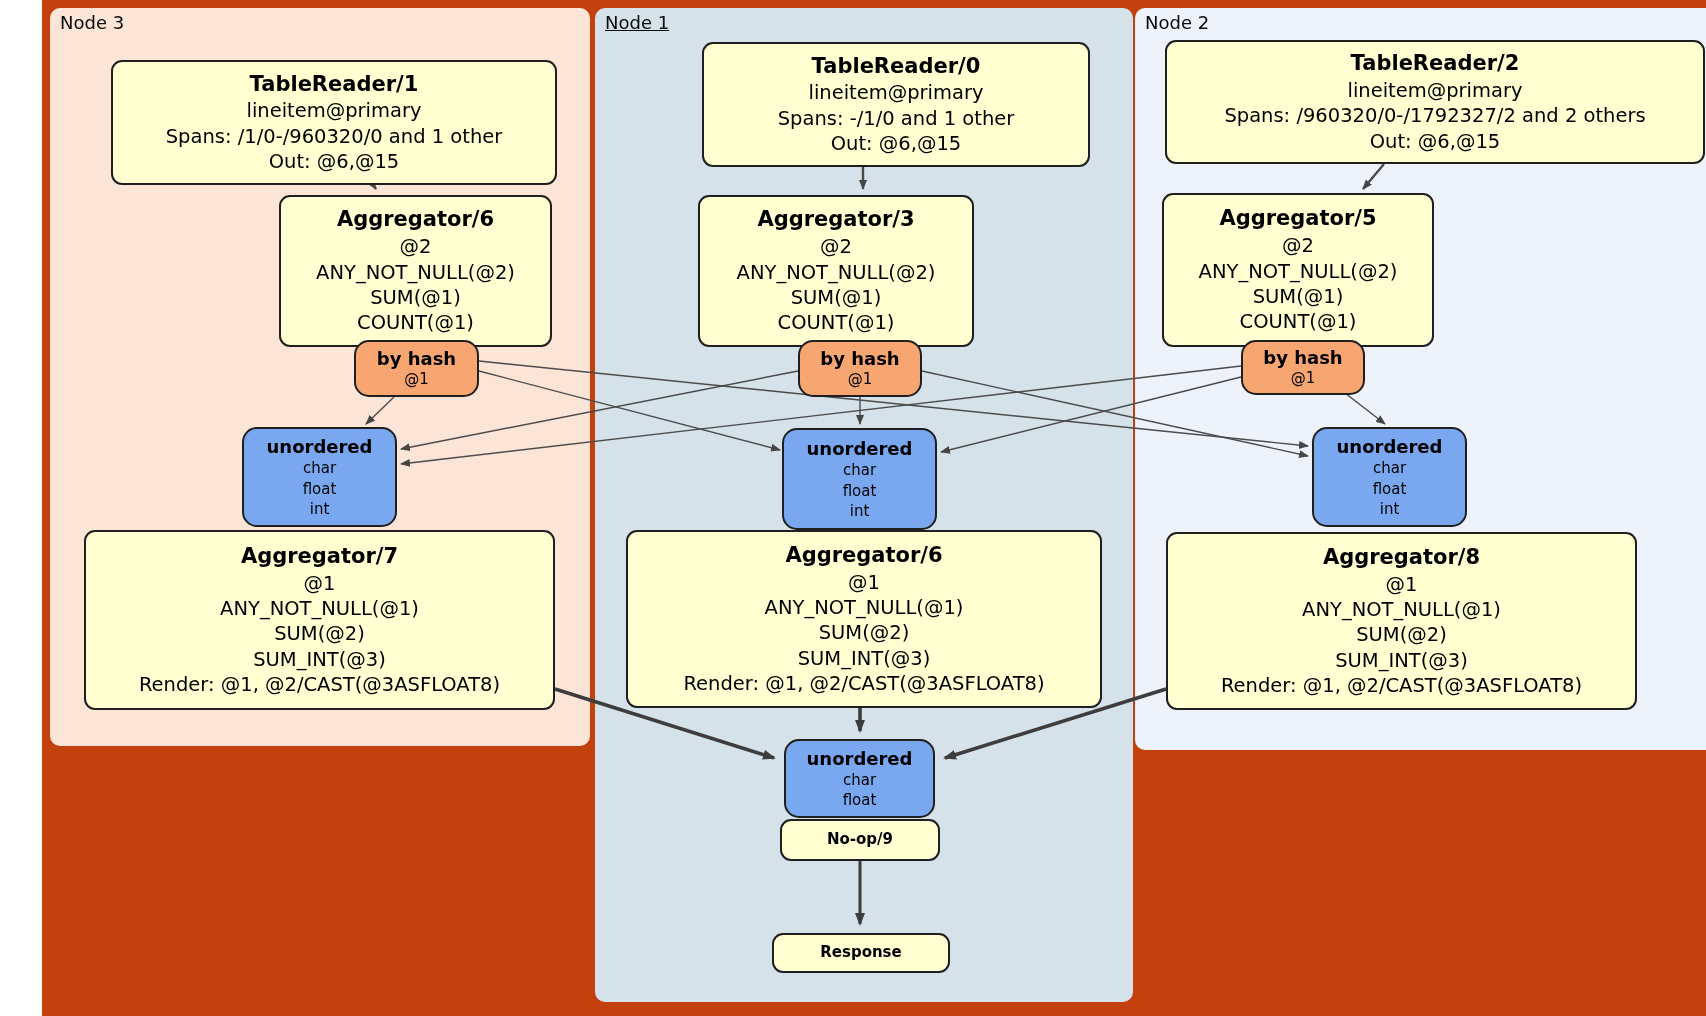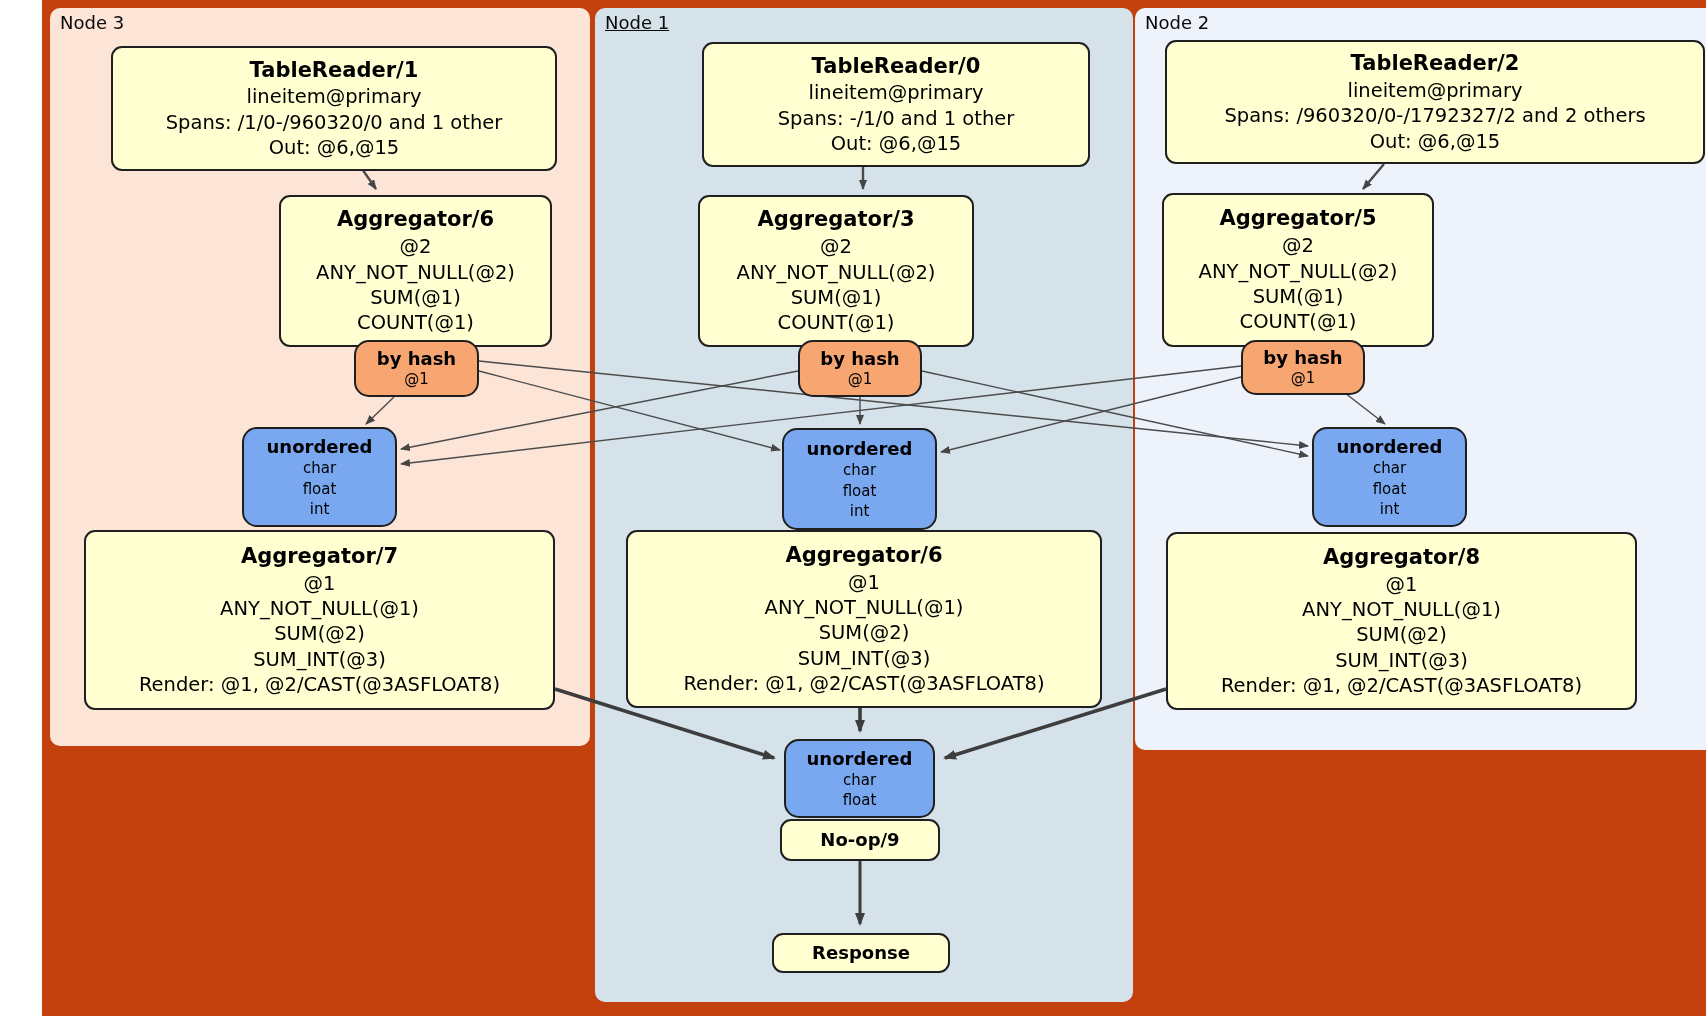--- a/index.html
+++ b/index.html
@@ -44,21 +44,21 @@
   }
   .router .title{font-size:18px;line-height:1.15;}
   .router .line{font-size:15px;line-height:1.2;}
   .sync{
     background:var(--sync-fill,#7aa8f0);
     border-radius:15px;
     z-index:3;
   }
   .sync .title{font-size:18px;line-height:1.3;}
   .sync .line{font-size:15px;line-height:1.35;}
-  .small-proc .title{font-size:18px;}
+  .small-proc .title{font-size:15px;}
   .z2{z-index:2;}
 </style>
 </head>
 <body>
 
 <div id="canvas">
 
   <div class="region" style="left:8px;top:8px;width:540px;height:738px;background:var(--node3-bg,#fce4d6);"></div>
   <div class="region" style="left:553px;top:8px;width:538px;height:994px;background:var(--node1-bg,#d5e2ea);"></div>
   <div class="region" style="left:1093px;top:8px;width:604px;height:742px;background:var(--node2-bg,#edf2fb);"></div>
@@ -91,21 +91,21 @@
     <line x1="1199" y1="377" x2="899" y2="452" stroke="#4b4b4b" stroke-width="1.4" marker-end="url(#arrow-sm)"></line>
     <line x1="1303" y1="393" x2="1343" y2="424" stroke="#4b4b4b" stroke-width="1.4" marker-end="url(#arrow-sm)"></line>
 
     <line x1="513" y1="689" x2="732" y2="758" stroke="#3d3d3d" stroke-width="3.6" marker-end="url(#arrow-lg)"></line>
     <line x1="818" y1="708" x2="818" y2="731" stroke="#3d3d3d" stroke-width="3.6" marker-end="url(#arrow-lg)"></line>
     <line x1="1124" y1="689" x2="903" y2="758" stroke="#3d3d3d" stroke-width="3.6" marker-end="url(#arrow-lg)"></line>
 
     <line x1="818" y1="861" x2="818" y2="924" stroke="#3d3d3d" stroke-width="3" marker-end="url(#arrow-lg)"></line>
   </svg>
 
-  <div class="box z2" style="left:69px;top:46px;width:446px;height:125px;">
+  <div class="box z2" style="left:69px;top:60px;width:446px;height:125px;">
     <div class="title">TableReader/1</div>
     <div class="line">lineitem@primary</div>
     <div class="line">Spans: /1/0-/960320/0 and 1 other</div>
     <div class="line">Out: @6,@15</div>
   </div>
   <div class="box z2" style="left:237px;top:195px;width:273px;height:152px;">
     <div class="title">Aggregator/6</div>
     <div class="line">@2</div>
     <div class="line">ANY_NOT_NULL(@2)</div>
     <div class="line">SUM(@1)</div>

